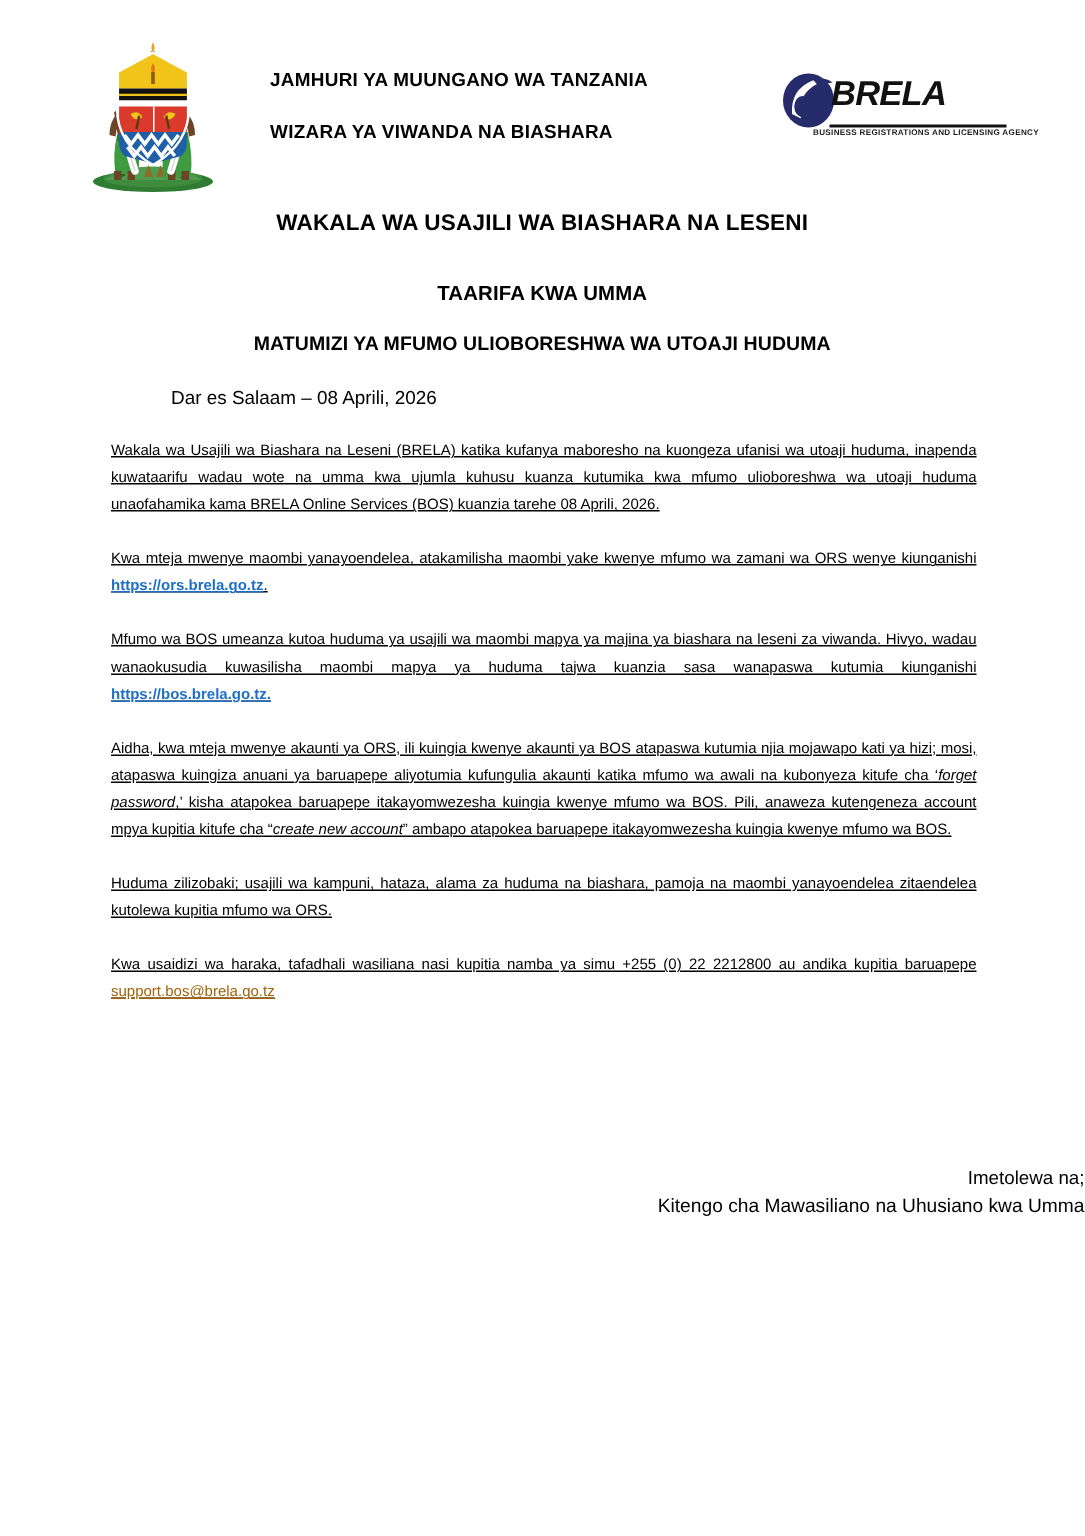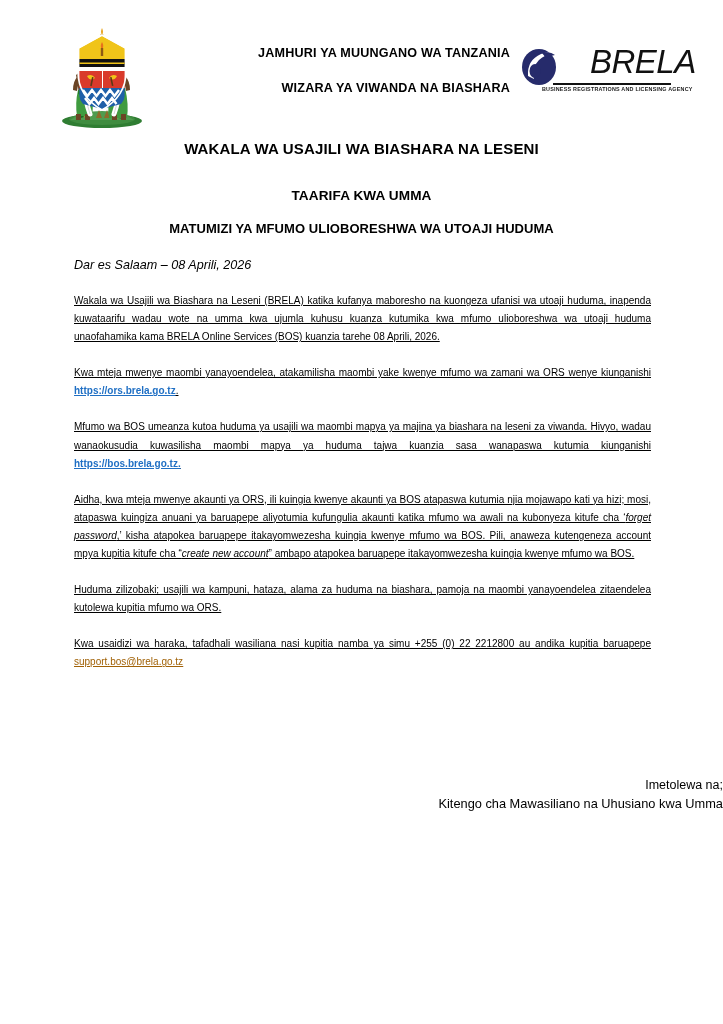--- a/index.html
+++ b/index.html
@@ -32,21 +32,21 @@
     top: 4px;
     width: 92px;
     height: 102px;
   }
 
   .ministry-lines {
     position: absolute;
     left: 180px;
     top: 24px;
     width: 330px;
-    text-align: right;
+    text-align: left;
   }
   .ministry-line1 {
     font-size: 12.6px;
     font-weight: bold;
     letter-spacing: 0.2px;
     white-space: nowrap;
   }
   .ministry-line2 {
     font-size: 12.6px;
     font-weight: bold;
@@ -66,28 +66,27 @@
     position: absolute;
     left: 0;
     top: 4px;
     width: 40px;
     height: 40px;
   }
   .brela-word {
     position: absolute;
     left: 34px;
     top: 0px;
-    font-size: 33px;
-    font-weight: normal;
+    font-size: 23px;
+    font-weight: bold;
     font-style: italic;
     letter-spacing: -0.5px;
     color: #111111;
     line-height: 40px;
     font-family: "Liberation Sans", sans-serif;
-    margin-left: 36px;
   }
   .brela-rule {
     position: absolute;
     left: 33px;
     top: 41px;
     width: 118px;
     height: 2px;
     background: #111111;
   }
   .brela-tag {
@@ -131,23 +130,23 @@
 
   
   .body-area {
     position: absolute;
     left: 74px;
     top: 258px;
     width: 577px;
   }
   .dateline {
     font-size: 12.6px;
-    font-style: italic;
     font-weight: normal;
     margin-bottom: 20px;
+    margin-left: 40px;
   }
   p.para {
     font-size: 10px;
     line-height: 18.1px;
     text-align: justify;
     text-justify: inter-word;
     margin: 0 0 18px 0;
     text-decoration: underline;
   }
   p.para:last-child { margin-bottom: 0; }

